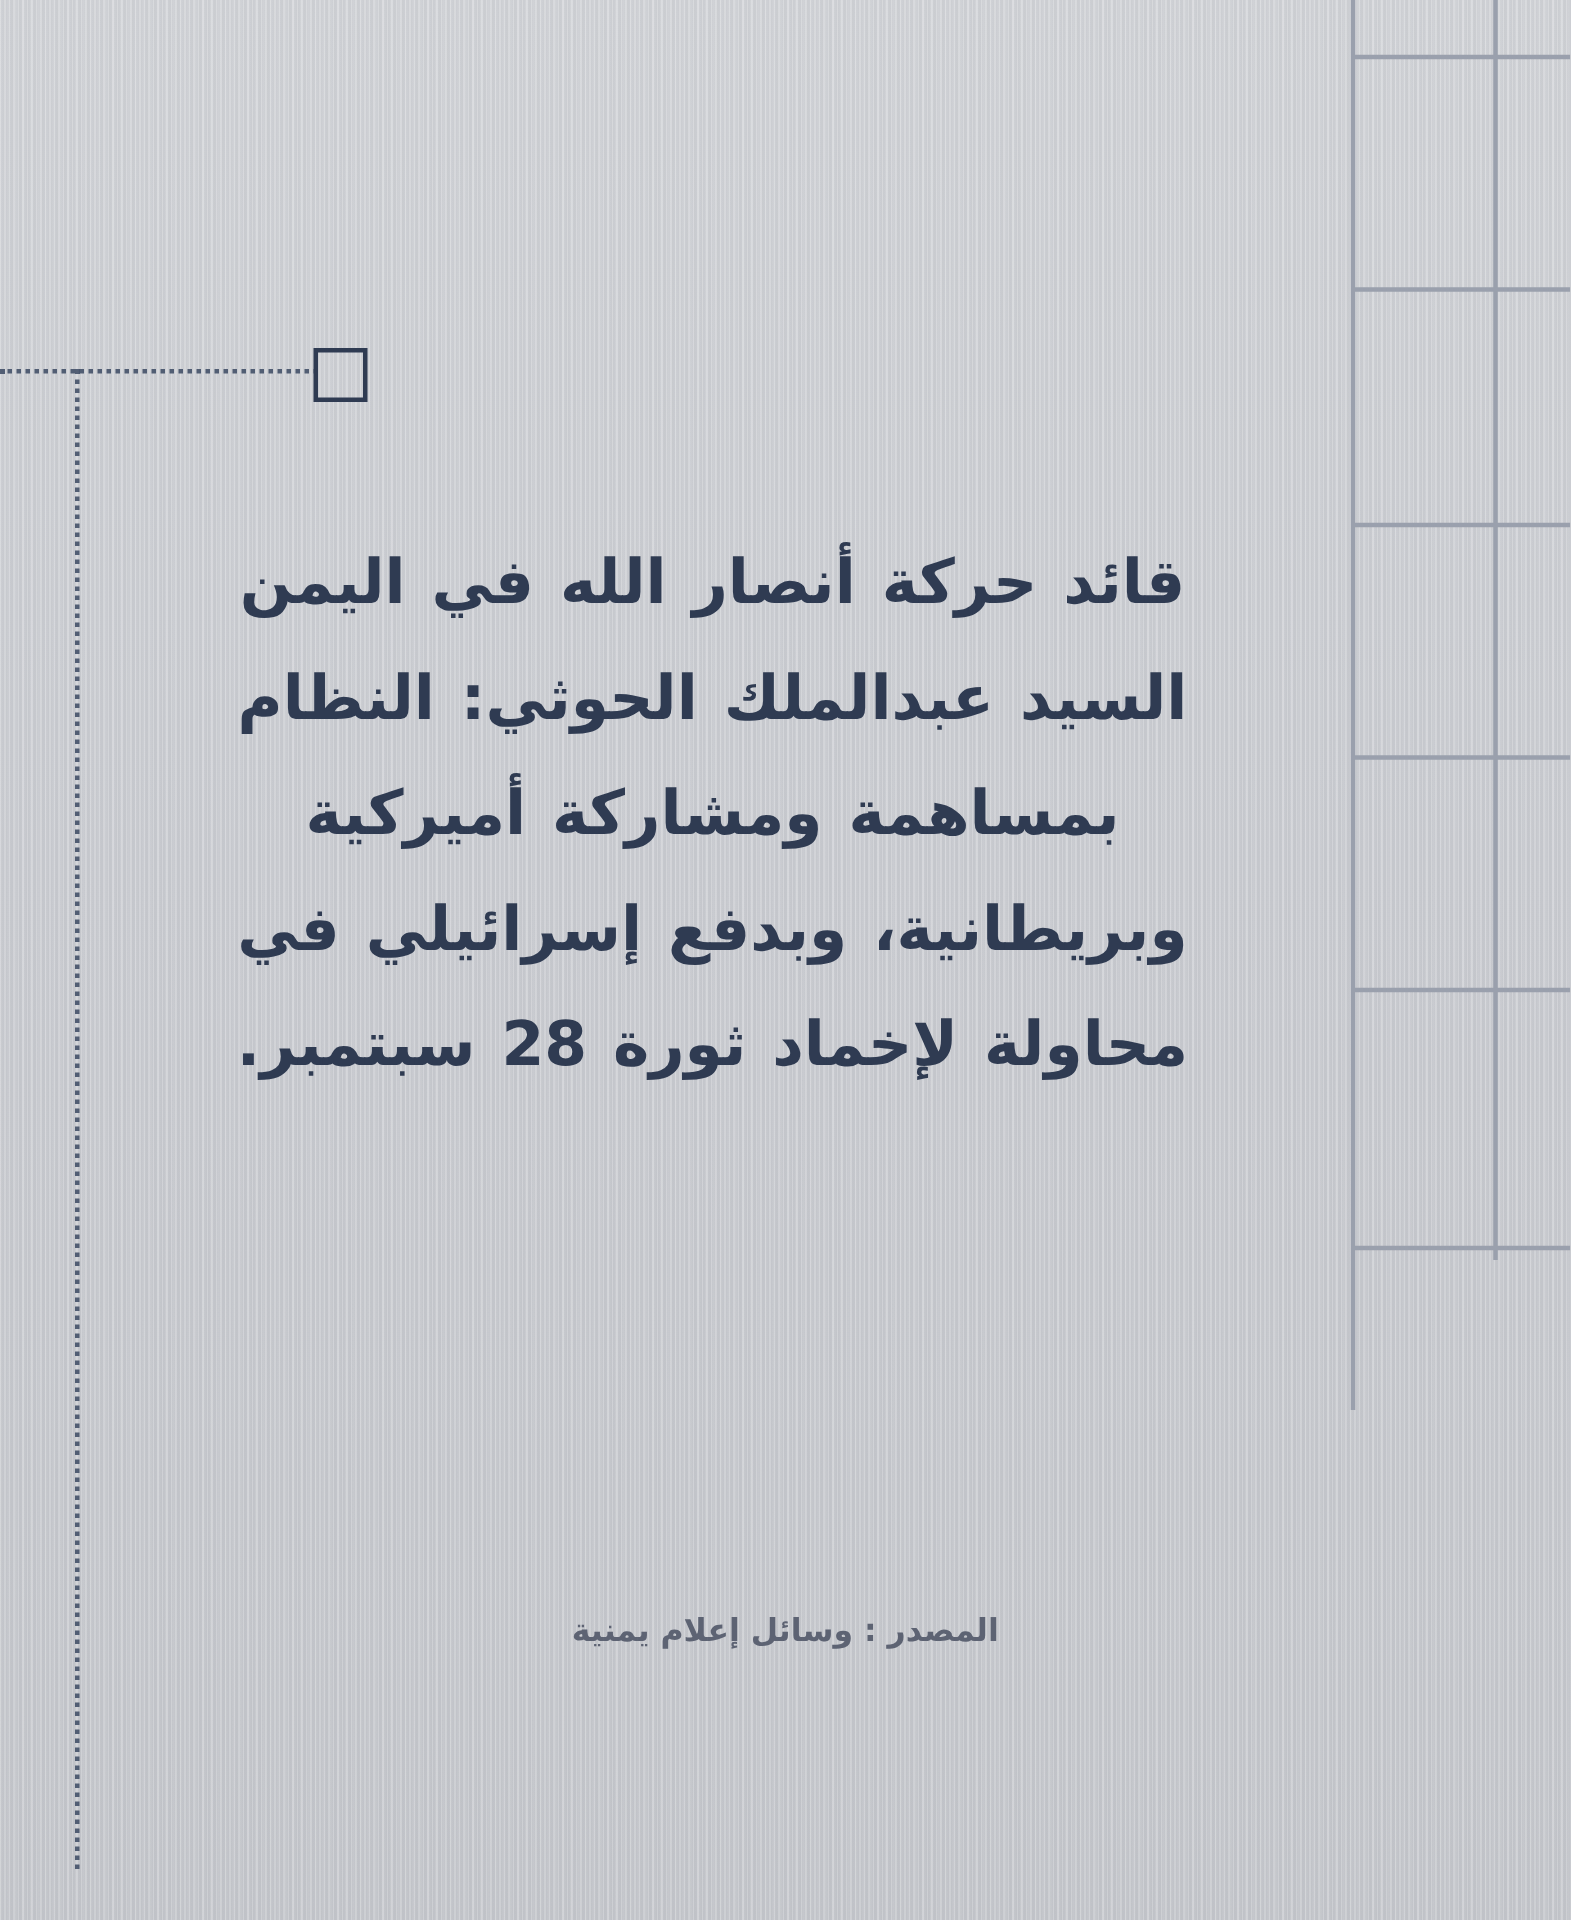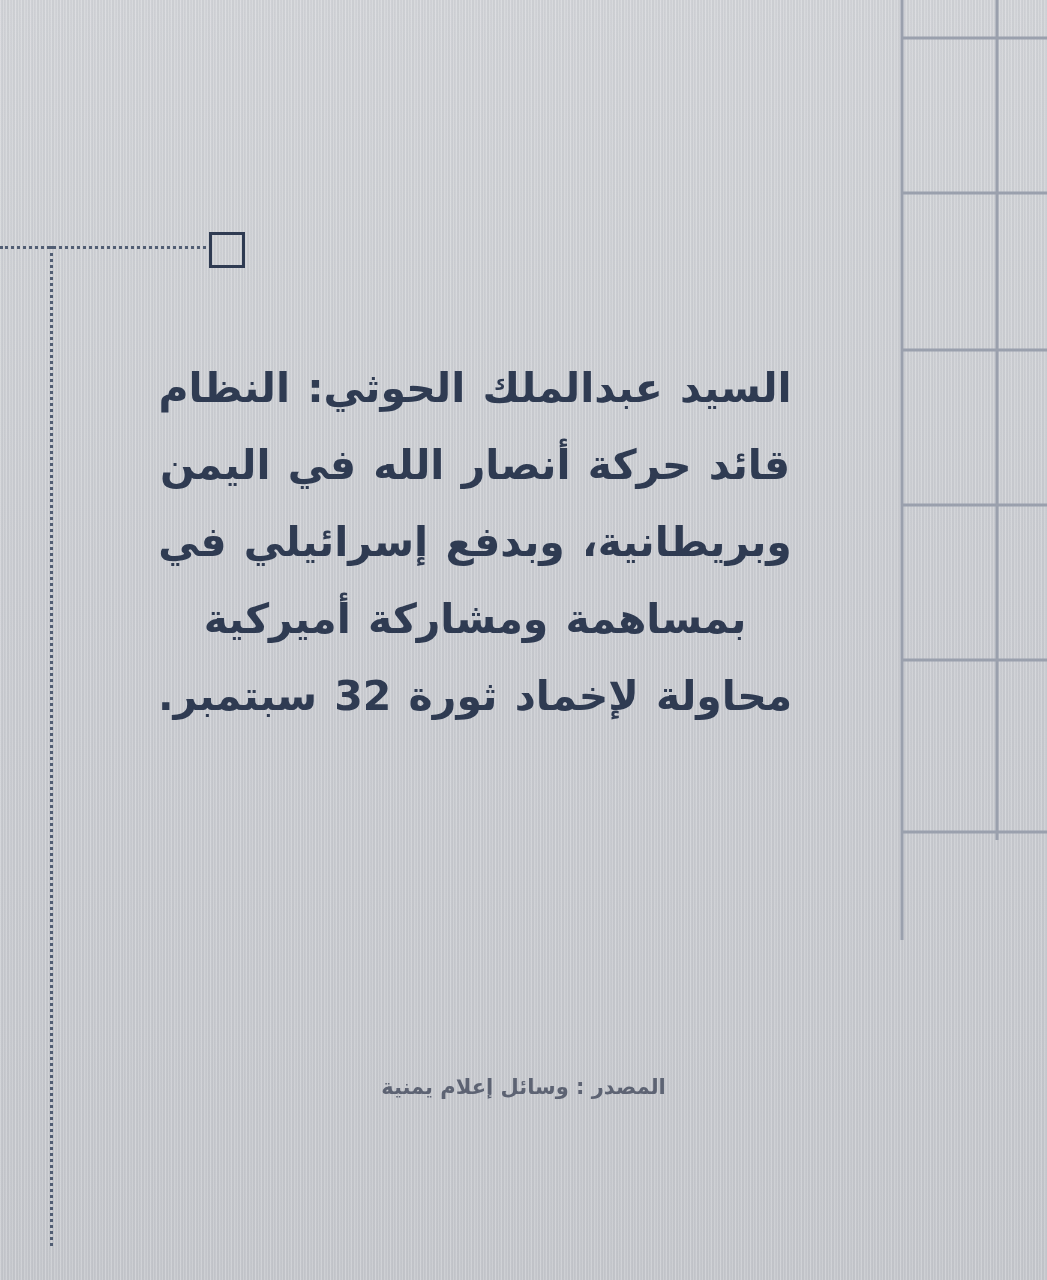--- a/index.html
+++ b/index.html
@@ -124,22 +124,22 @@
       <line x1="25" y1="660" x2="170" y2="660"></line>
       <line x1="25" y1="832" x2="170" y2="832"></line>
     </g>
   </svg>
 
   <div class="bracket-h"></div>
   <div class="bracket-v"></div>
   <div class="bracket-square"></div>
 
   <div class="quote-wrap">
+    <p class="quote">قائد حركة أنصار الله في اليمن</p>
     <p class="quote muted">السيد عبدالملك الحوثي: النظام</p>
-    <p class="quote">قائد حركة أنصار الله في اليمن</p>
+    <p class="quote muted">بمساهمة ومشاركة أميركية</p>
     <p class="quote">وبريطانية، وبدفع إسرائيلي في</p>
-    <p class="quote muted">بمساهمة ومشاركة أميركية</p>
-    <p class="quote">محاولة لإخماد ثورة 32 سبتمبر.</p>
+    <p class="quote">محاولة لإخماد ثورة 28 سبتمبر.</p>
   </div>
 
   <div class="source">المصدر : وسائل إعلام يمنية</div>
 
 </div>
 
 </body></html>

